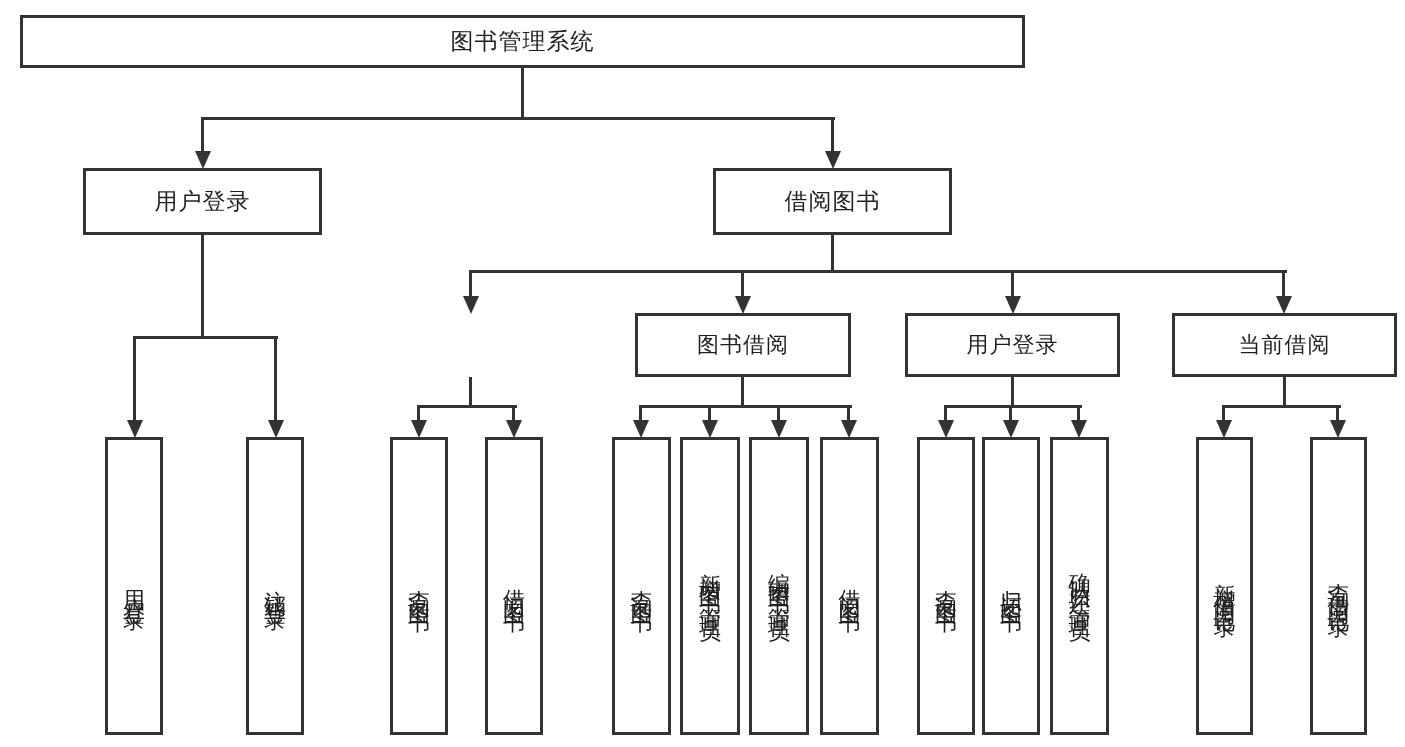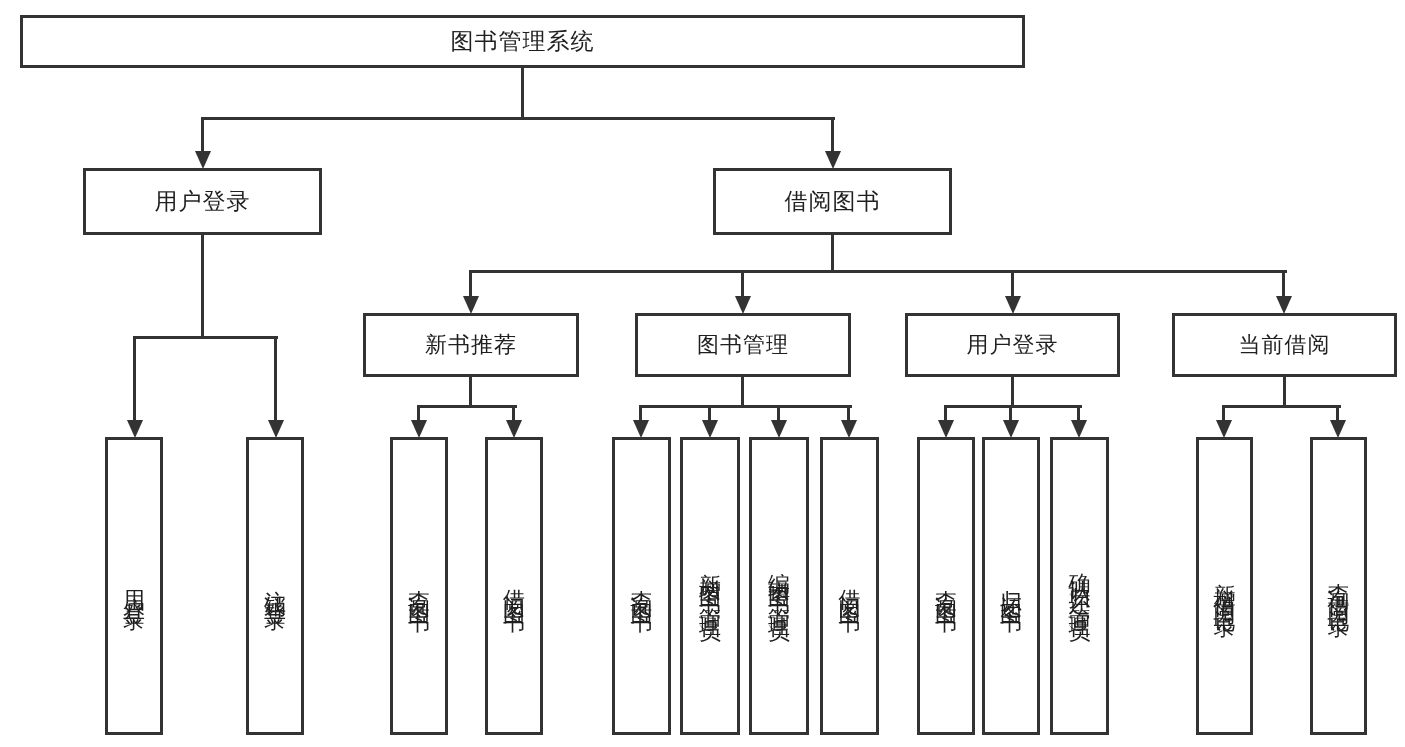--- a/index.html
+++ b/index.html
@@ -86,25 +86,22 @@
   <div class="drop" style="left:741px;top:270px;height:26px">
       <i class="arr"></i>
     </div>
   <div class="drop" style="left:1011px;top:270px;height:26px">
       <i class="arr"></i>
     </div>
   <div class="drop" style="left:1282px;top:270px;height:26px">
       <i class="arr"></i>
     </div>
 
-  <div class="box h l3" style="left:363px;top:313px;width:216px;height:64px">
-    <span>新书推荐</span>
-  </div>
   <div class="box h l3" style="left:635px;top:313px;width:216px;height:64px">
-    <span>图书管理</span>
+    <span>图书借阅</span>
   </div>
   <div class="box h l3" style="left:905px;top:313px;width:215px;height:64px">
     <span>用户登录</span>
   </div>
   <div class="box h l3" style="left:1172px;top:313px;width:225px;height:64px">
     <span>当前借阅</span>
   </div>
 
   <div class="vline" style="left:469px;top:377px;height:31px"></div>
   <div class="hline" style="left:417px;top:405px;width:100px"></div>

